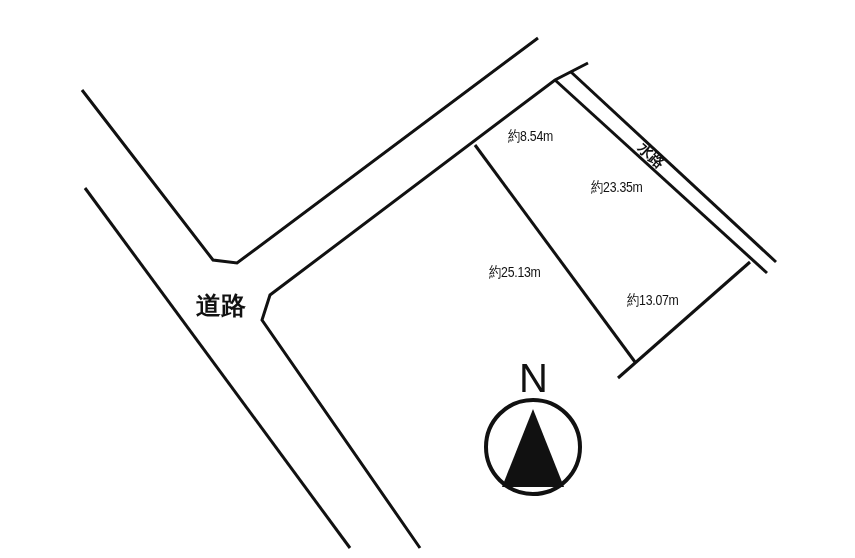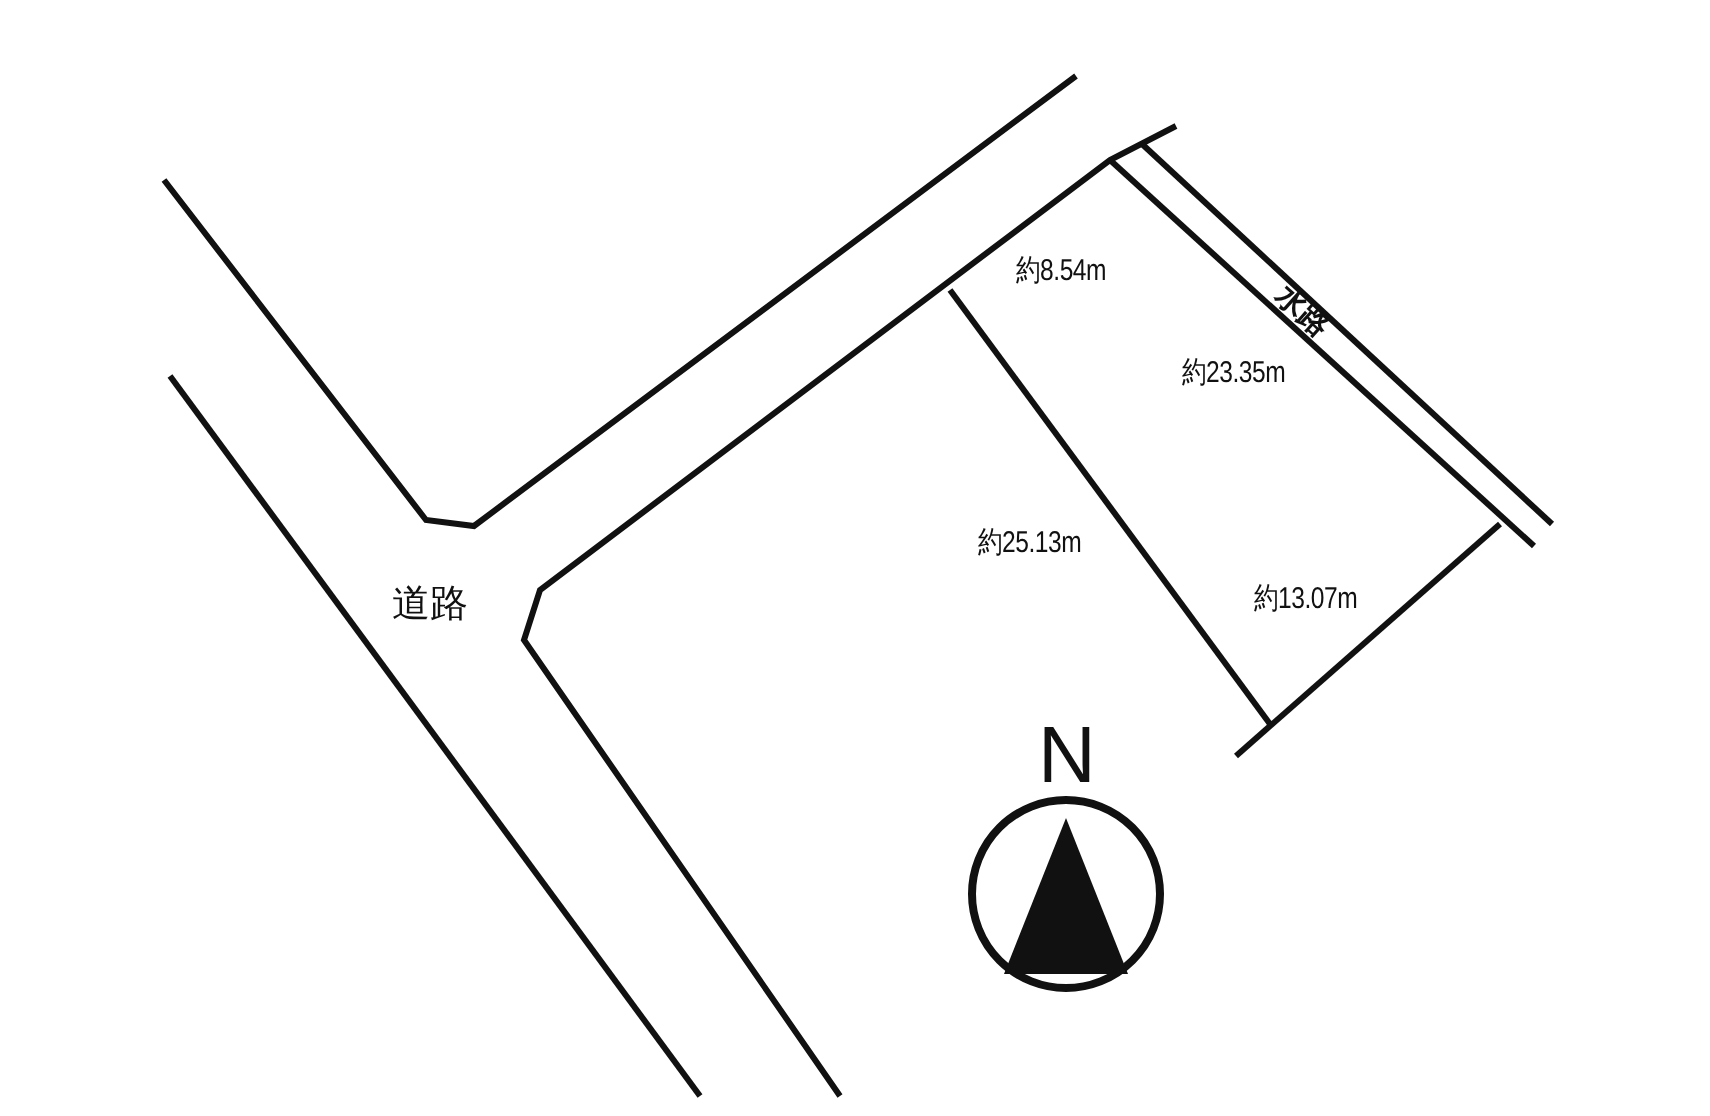--- a/index.html
+++ b/index.html
@@ -1,21 +1,21 @@
 <!DOCTYPE html>
 <html><head>
   <meta charset="utf-8">
   <style>
     html, body { margin: 0; padding: 0; background: #ffffff; }
     body { width: 855px; height: 558px; position: relative; overflow: hidden; font-family: "Liberation Sans", "DejaVu Sans", sans-serif; }
     svg.map { position: absolute; left: 0; top: 0; width: 855px; height: 558px; }
     .line { stroke: #111111; stroke-width: 3; fill: none; stroke-linejoin: miter; stroke-linecap: butt; }
     .label { position: absolute; color: #111111; white-space: nowrap; line-height: 1; }
     .dim { font-family: "Liberation Sans", "DejaVu Sans", sans-serif; font-size: 15px; transform: scaleX(0.82); transform-origin: left top; letter-spacing: -0.3px; }
-    .road { font-family: "DejaVu Sans", sans-serif; font-weight: normal; font-size: 19px; }
+    .road { font-family: "DejaVu Sans", sans-serif; font-weight: bold; font-size: 25px; }
     .water { font-family: "DejaVu Sans", sans-serif; font-weight: bold; font-size: 15px; transform: rotate(42deg); transform-origin: left top; }
     .north-n { font-family: "Liberation Sans", "DejaVu Sans", sans-serif; font-size: 40px; font-weight: normal; }
   </style>
 </head>
 <body>
 
 <svg class="map" viewBox="0 0 855 558" xmlns="http://www.w3.org/2000/svg">
 
   <polyline class="line" points="82,90 213,260 237,263 538,38"></polyline>
   <polyline class="line" points="85,188 350,548"></polyline>

